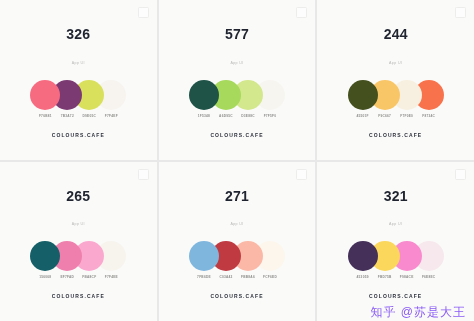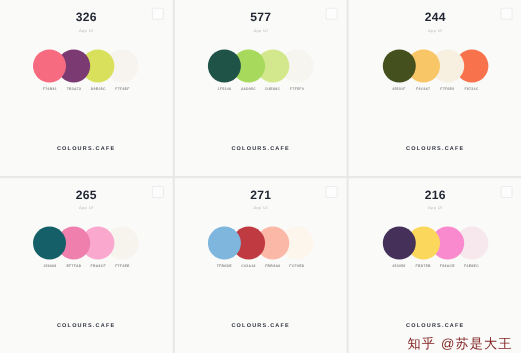--- a/index.html
+++ b/index.html
@@ -41,26 +41,26 @@
     top: 7px;
     right: 8px;
     width: 9px;
     height: 9px;
     border: 1px solid #ededec;
     border-radius: 1.5px;
     background: #fdfdfd;
   }
 
   .card-title {
-    font-size: 11px;
+    font-size: 14px;
     font-weight: bold;
     color: #1f2430;
     letter-spacing: 0.2px;
     line-height: 1;
-    margin: 0;
+    margin: 16px;
   }
 
   .card-subtitle {
     font-size: 3.6px;
     color: #b9b9b6;
     letter-spacing: 0.35px;
     margin-top: 4.5px;
     line-height: 1;
     height: 5px;
   }
@@ -121,21 +121,21 @@
     color: #2b2f3a;
     letter-spacing: 1.1px;
     line-height: 1;
   }
 
   #watermark {
     position: absolute;
     right: 8px;
     bottom: 3px;
     font-size: 12px;
-    color: #7f1d1d;
+    color: #8b5cf6;
     letter-spacing: 1px;
     line-height: 1;
     white-space: nowrap;
     pointer-events: none;
   }
 </style>
 </head>
 <body style="background: rgb(242, 242, 242);">
 
 <div id="grid">
@@ -264,21 +264,21 @@
           <div class="swatch">
             <div class="disc" style="background: rgb(252, 246, 237); z-index: 1;"></div>
             <div class="hex-label">FCF6ED</div>
           </div>
         </div>
       </div>
       <div class="brand">COLOURS.CAFE</div>
     </div>
     <div class="card">
       <div class="save-icon"></div>
-      <div class="card-title">216</div>
+      <div class="card-title">321</div>
       <div class="card-subtitle">App UI</div>
       <div class="swatch-area">
         <div class="swatch-row">
           <div class="swatch">
             <div class="disc" style="background: rgb(69, 48, 89); z-index: 4;"></div>
             <div class="hex-label">453059</div>
           </div>
           <div class="swatch">
             <div class="disc" style="background: rgb(251, 215, 91); z-index: 3;"></div>
             <div class="hex-label">FBD75B</div>

